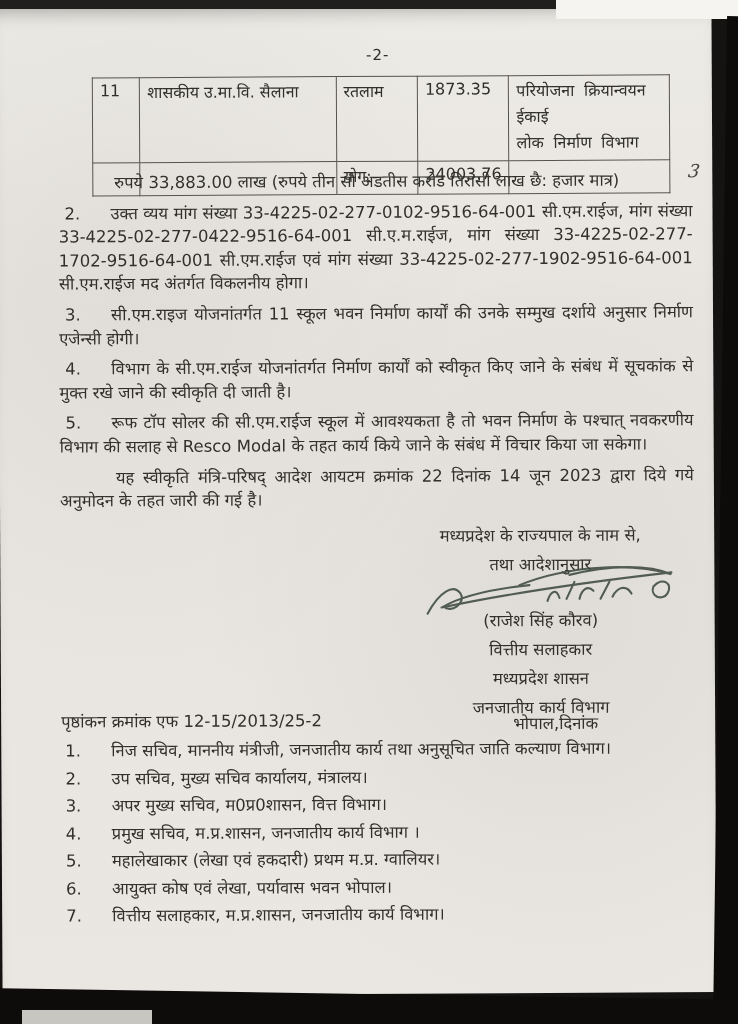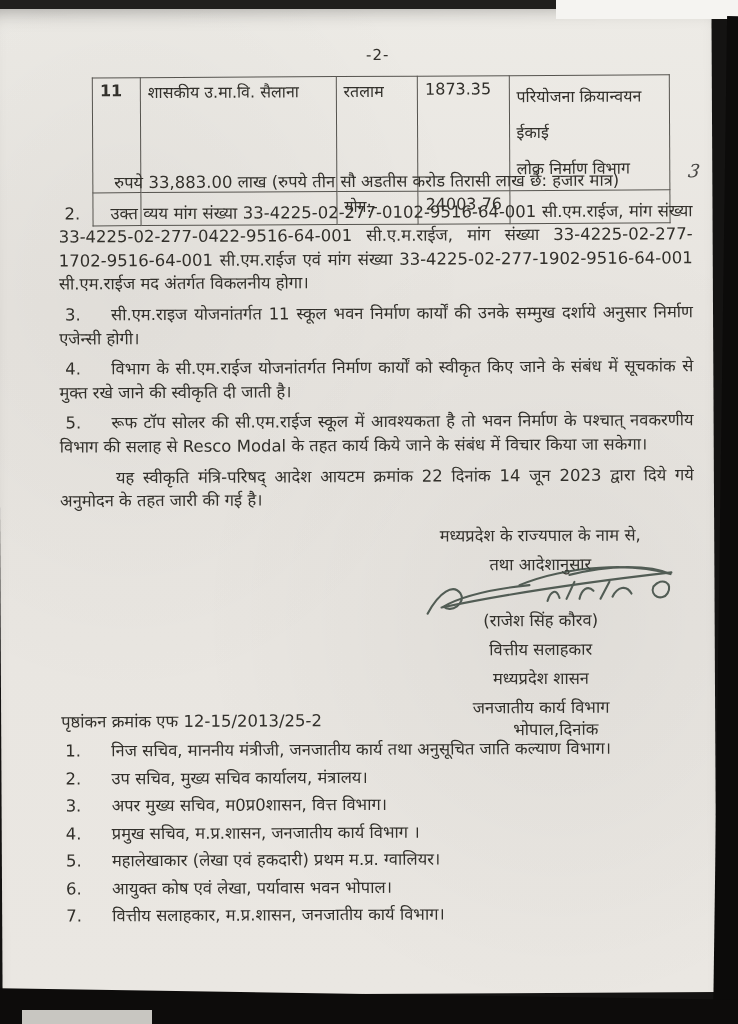--- a/index.html
+++ b/index.html
@@ -8,38 +8,38 @@
   .paper{position:absolute;left:0;top:6px;width:714px;height:988px;
         background:
           radial-gradient(ellipse at 18% 28%, rgba(0,0,0,0.035), transparent 42%),
           radial-gradient(ellipse at 78% 62%, rgba(0,0,0,0.045), transparent 46%),
           linear-gradient(180deg,#edebe6 0%,#e8e5e0 30%,#eae7e2 100%);
         box-shadow: inset 0 16px 20px -14px rgba(0,0,0,0.35);
         transform:rotate(-0.3deg);}
   .pageno{position:absolute;left:340px;top:40px;width:80px;text-align:center;font-size:15px;letter-spacing:1px;}
   .doc-table{position:absolute;left:94px;top:70px;width:578px;border-collapse:collapse;font-size:16px;}
   .doc-table td{border:1px solid #56544f;padding:3px 7px;vertical-align:top;}
-  .c-sr{width:35px;font-weight:bold;}
+  .c-sr{width:35px;}
   .c-name{width:208px;}
   .c-dist{width:72px;margin-top:16px;}
   .c-amt{width:72px;}
-  .c-agency{width:163px;line-height:36px;}
+  .c-agency{width:163px;line-height:26px;font-family:Liberation Mono, monospace;}
   .row-main td{height:66px;}
   .row-total td{height:26px;}
   .margin-note{position:absolute;left:690px;top:156px;font-family:"DejaVu Serif","Liberation Serif",serif;
         font-style:italic;font-size:18px;color:#454442;transform:skewX(-8deg);}
   .body{position:absolute;left:60px;top:164px;width:634px;font-size:16.5px;line-height:23.6px;text-align:justify;}
   .para{margin:0 0 7px 0;}
   .para.indent{text-indent:56px;}
   .pnum{display:inline-block;width:52px;text-indent:6px;}
   .sig-block{position:absolute;left:392px;top:516px;width:296px;text-align:center;font-size:16.5px;line-height:29px;}
   .sig-name{margin-top:27px;}
   .sig-scribble{position:absolute;left:26px;top:40px;width:262px;height:64px;}
   .endorse-row{position:absolute;left:60px;top:702px;width:634px;font-size:16.5px;}
-  .endorse-pd{position:absolute;left:452px;top:10px;}
+  .endorse-pd{position:absolute;left:452px;top:4px;}
   .dist-list{position:absolute;left:64px;top:732px;width:608px;font-size:16.5px;line-height:23.5px;}
   .dist-item{display:flex;margin-bottom:4px;}
   .lnum{flex:0 0 46px;}
   .ltext{flex:1;}
   .strip-top{position:absolute;left:0;top:0;width:560px;height:9px;background:#201f1d;}
   .corner-tr{position:absolute;left:556px;top:0;width:182px;height:19px;background:#f5f4f1;}
   .strip-right{position:absolute;left:713px;top:16px;width:44px;height:1010px;background:#0c0b0a;
         transform:rotate(0.8deg);transform-origin:0 100%;}
   .strip-bottom{position:absolute;left:-10px;top:988px;width:768px;height:60px;background:#0d0c0b;
         transform:rotate(0.9deg);transform-origin:0 0;}

